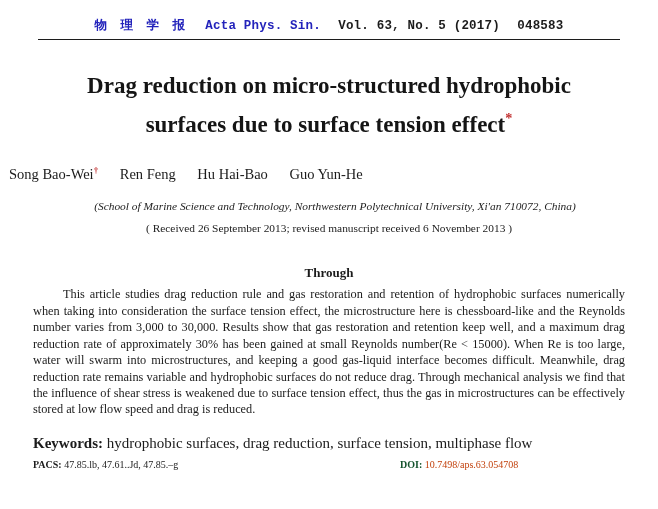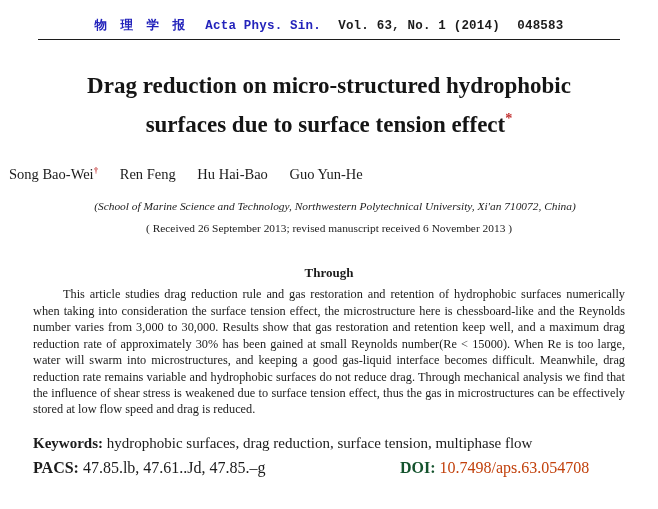--- a/index.html
+++ b/index.html
@@ -79,39 +79,39 @@
     text-indent: 30px;
     color: #1b1b1b;
   }
   
   .keywords-row {
     margin: 17px 33px 0 33px;
     font-size: 15px;
   }
   .meta-row {
     margin: 7px 33px 0 33px;
-    font-size: 16px;
+    font-size: 10px;
     display: flex;
     align-items: flex-start;
   }
   .label-bold { font-weight: bold; }
   .pacs-block { width: 367px; flex: none; }
   .doi-block { color: #2323bb; }
   .doi-label { font-weight: bold; color: #14532d; }
   .doi-value { color: #c2410c; text-decoration: none; cursor: pointer; }
 </style>
 </head>
 <body>
 
 <div class="page">
 
   <div class="journal-header">
     <span class="blue seg journal-cn">物 理 学 报</span>
     <span class="blue seg">Acta Phys. Sin.</span>
-    <span class="seg">Vol. 63, No. 1 (2014)</span>
+    <span class="seg">Vol. 63, No. 5 (2017)</span>
     <span class="seg">048583</span>
   </div>
   <hr class="header-rule">
 
   <h1 class="article-title">
     <span>Drag reduction on micro-structured hydrophobic</span><br>
     <span>surfaces due to surface tension effect</span><sup class="fn-marker">*</sup>
   </h1>
 
   <div class="authors">

